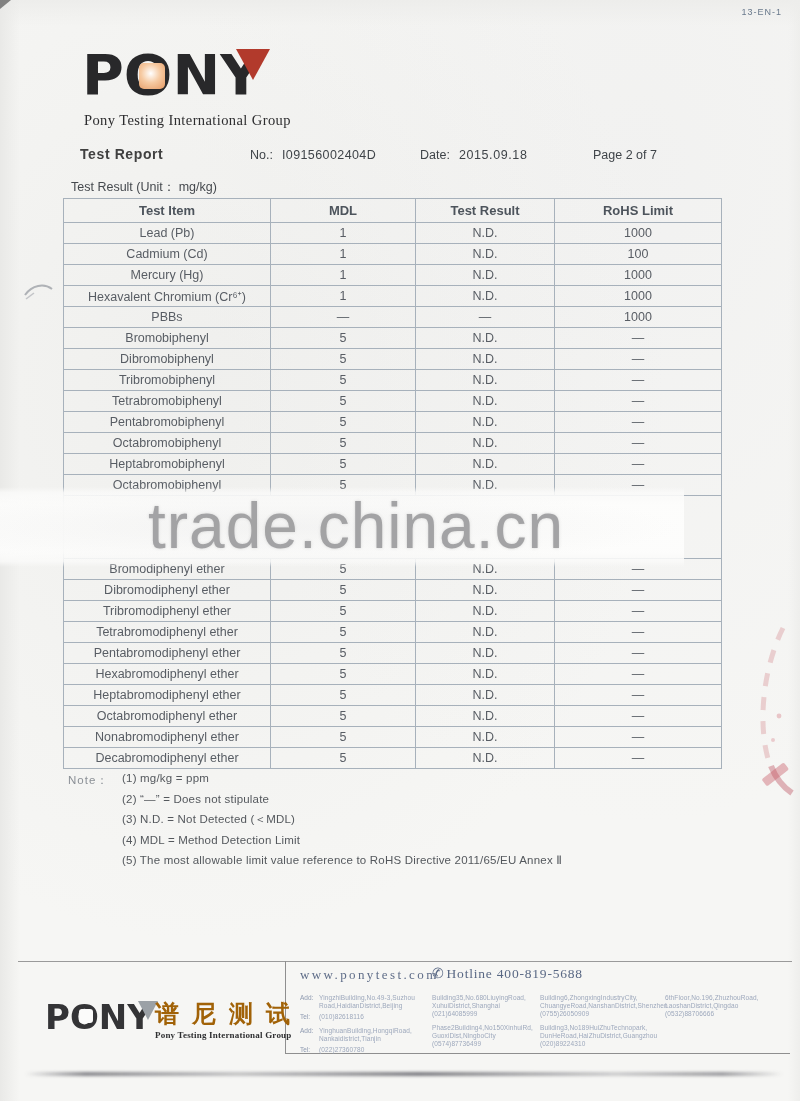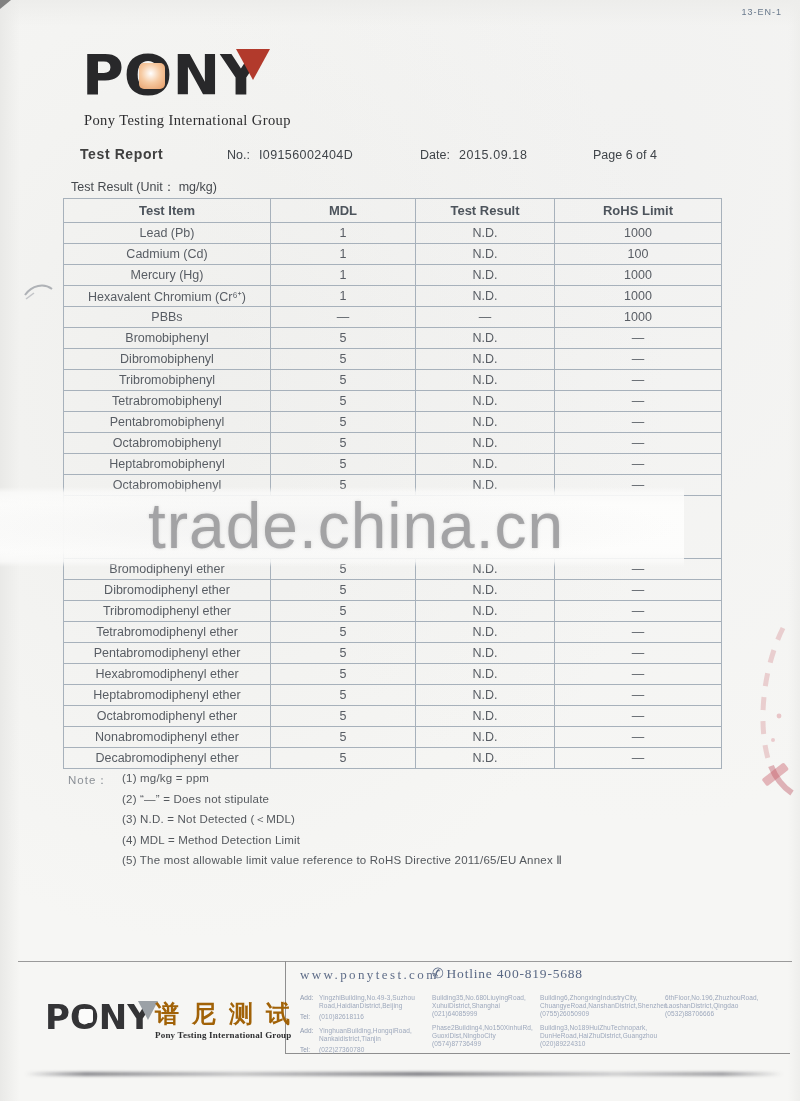--- a/index.html
+++ b/index.html
@@ -34,21 +34,21 @@
   .logo-red-triangle{position:absolute;left:154px;top:3px;width:0;height:0;
     border-left:17px solid transparent;border-right:17px solid transparent;
     border-top:31px solid #b23a2c;}
   .logo-subtitle{position:absolute;left:84px;top:112px;font-family:"Liberation Serif",serif;
     font-size:14.5px;color:#2d2d2f;letter-spacing:.4px;z-index:3;}
 
   
   .title-row{position:absolute;left:0;top:146px;width:800px;z-index:3;}
   .report-title{position:absolute;left:72px;top:0;font-size:14px;font-weight:bold;
     color:#404040;letter-spacing:.6px;margin-left:8px;}
-  .no-group{position:absolute;left:227px;top:2px;font-size:12.5px;color:#3f4449;}
+  .no-group{position:absolute;left:250px;top:2px;font-size:12.5px;color:#3f4449;}
   .no-group .val{margin-left:9px;letter-spacing:.4px;}
   .date-group{position:absolute;left:420px;top:2px;font-size:12.5px;color:#3f4449;}
   .date-group .val{margin-left:9px;letter-spacing:.6px;}
   .page-label{position:absolute;left:593px;top:2px;font-size:12.5px;color:#3f4449;}
   .unit-line{position:absolute;left:71px;top:179px;font-size:12.5px;color:#45494e;z-index:3;}
 
   
   .table-wrap{position:absolute;left:63px;top:198px;z-index:2;}
   table{border-collapse:collapse;table-layout:fixed;width:658px;background:transparent;}
   col.c1{width:207px}col.c2{width:145px}col.c3{width:139px}col.c4{width:167px}
@@ -136,21 +136,21 @@
   <div class="logo-subtitle">Pony Testing International Group</div>
 
   <div class="title-row">
     <span class="report-title">Test Report</span>
     <span class="no-group">
       <span>No.:</span><span class="val">I09156002404D</span>
     </span>
     <span class="date-group">
       <span>Date:</span><span class="val">2015.09.18</span>
     </span>
-    <span class="page-label">Page 6 of 4</span>
+    <span class="page-label">Page 2 of 7</span>
   </div>
   <div class="unit-line">Test Result (Unit： mg/kg)</div>
 
   <div class="table-wrap">
     <table>
       <colgroup>
           <col class="c1">
           <col class="c2">
           <col class="c3">
           <col class="c4">

